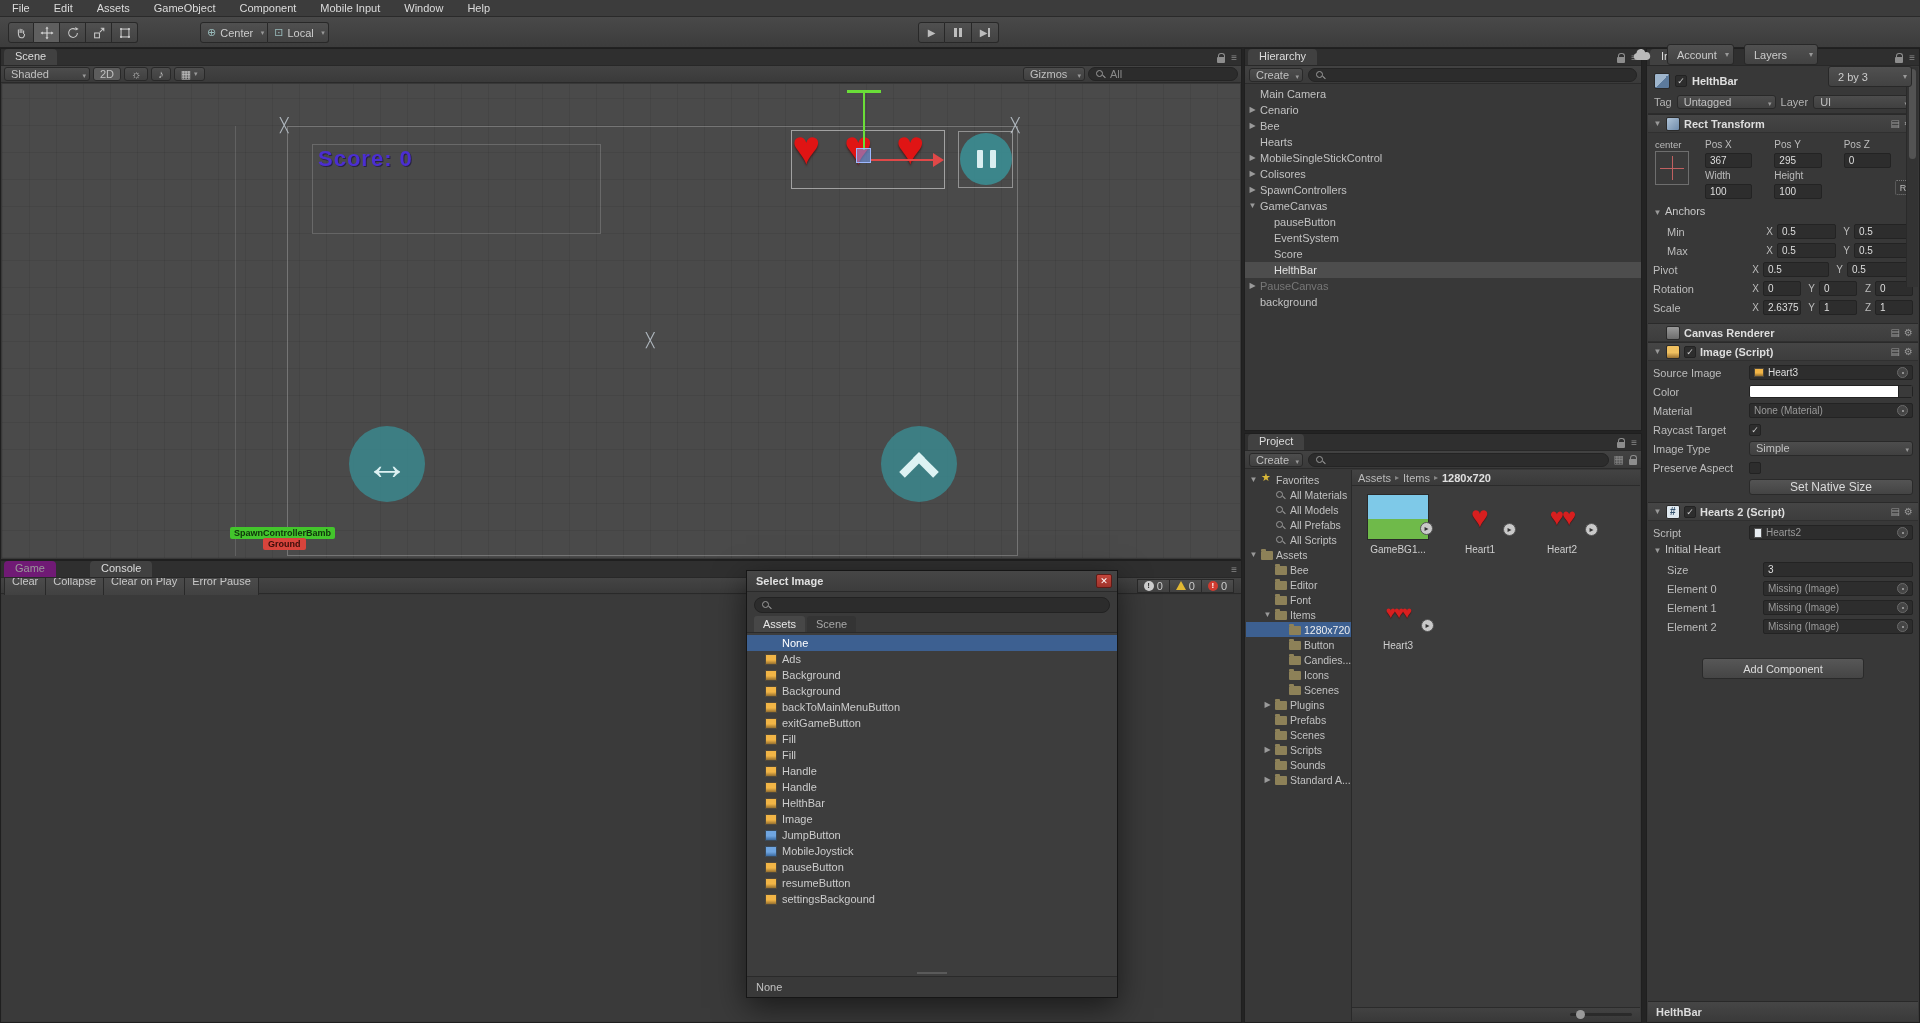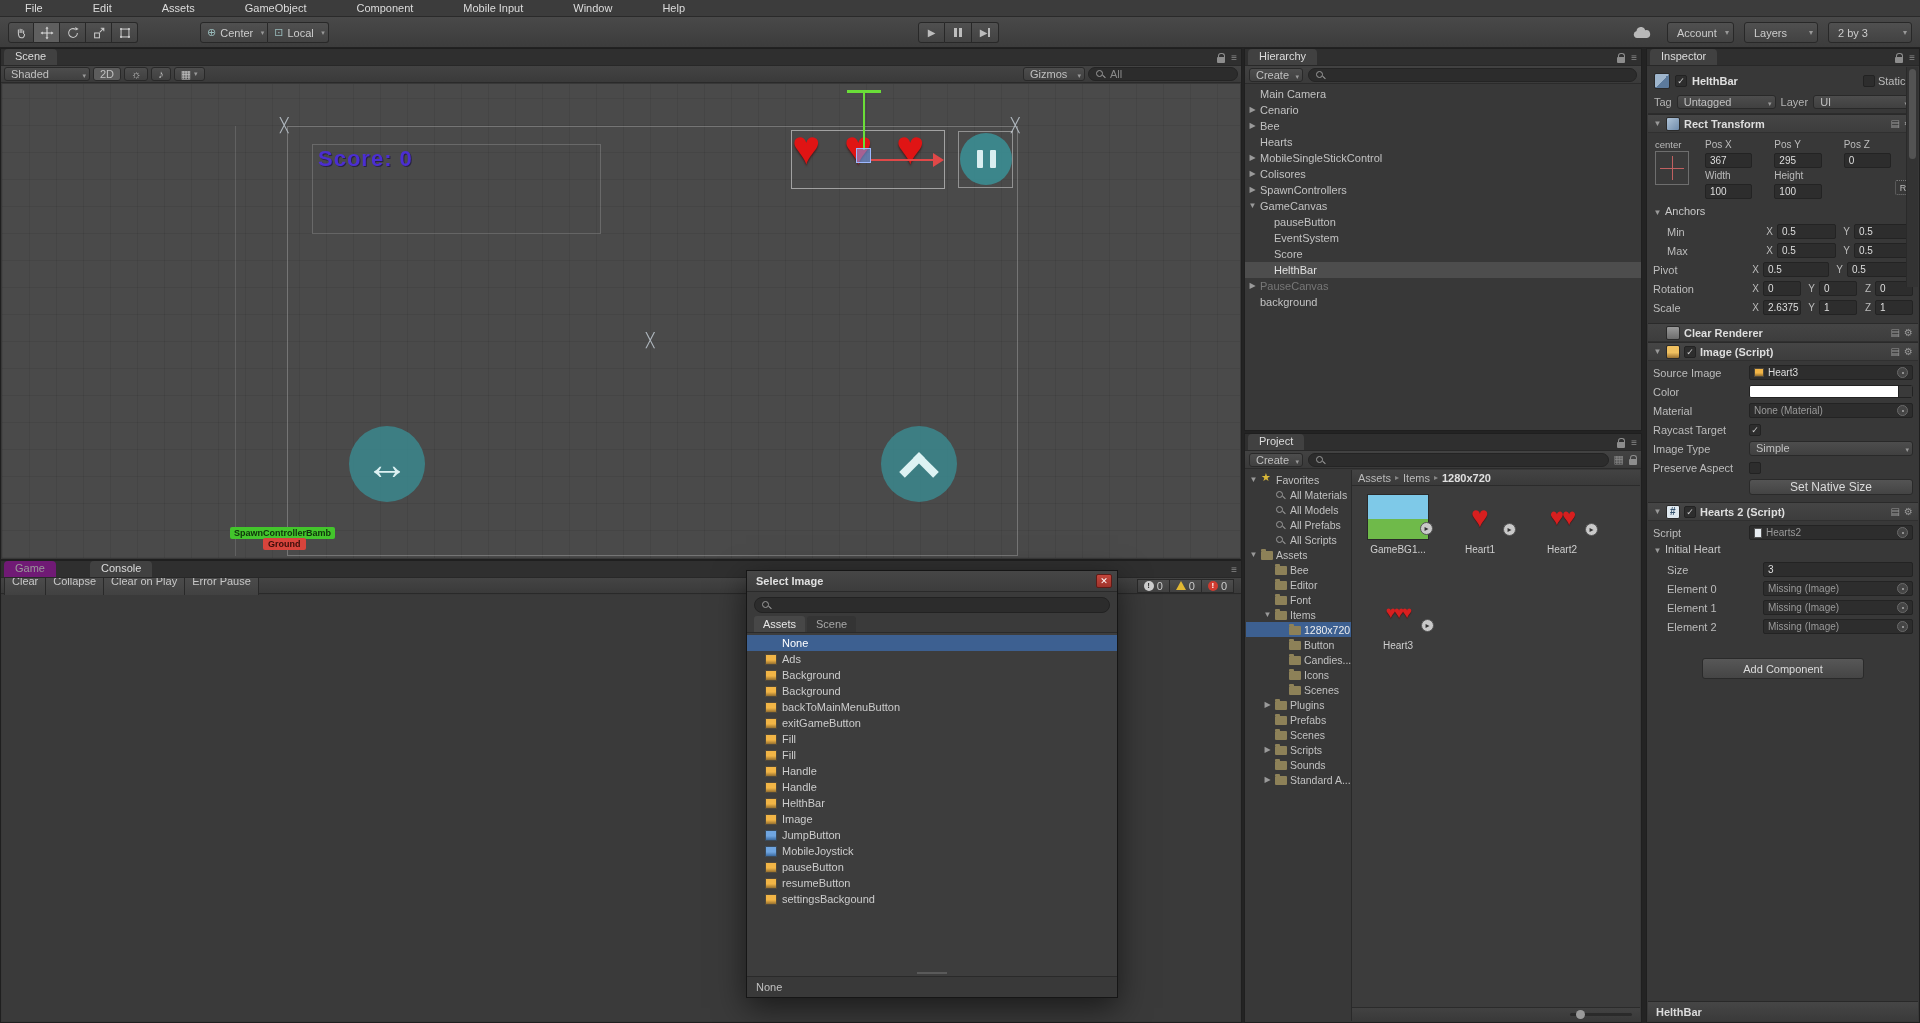--- a/index.html
+++ b/index.html
@@ -1,21 +1,21 @@
 <!DOCTYPE html>
 <html><head>
 <meta charset="utf-8">
 <style>
 *{margin:0;padding:0;box-sizing:border-box;}
 html,body{background:#1b1b1b;}
 #root{position:relative;width:1920px;height:1023px;background:#232323;font-family:"Liberation Sans","DejaVu Sans",sans-serif;font-size:11px;color:#b4b4b4;overflow:hidden;user-select:none;}
 
 
 .menubar{position:absolute;left:0;top:0;width:100%;height:17px;background:#3c3c3c;border-bottom:1px solid #2a2a2a;display:flex;align-items:center;z-index:5;}
-.menu-item{padding:0 25px;line-height:16px;color:#dcdcdc;}
+.menu-item{padding:0 12px;line-height:16px;color:#dcdcdc;}
 
 
 .toolbar{position:absolute;left:0;top:17px;width:100%;height:31px;background:linear-gradient(#494949,#3c3c3c);border-bottom:1px solid #222;z-index:5;}
 .tg{position:absolute;top:5px;display:flex;align-items:center;}
 .toolbtn{width:26px;height:21px;background:linear-gradient(#505050,#424242);border:1px solid #282828;border-left:none;display:flex;align-items:center;justify-content:center;}
 .toolbtn:first-child{border-left:1px solid #282828;border-radius:3px 0 0 3px;}
 .toolbtn:last-child{border-radius:0 3px 3px 0;}
 .toolbtn.active{background:#5f5f5f;}
 .pivbtn{height:21px;padding:0 14px 0 6px;background:linear-gradient(#505050,#424242);border:1px solid #282828;border-left:none;display:flex;align-items:center;gap:4px;color:#ccc;position:relative;}
 .pivbtn:first-child{border-left:1px solid #282828;border-radius:3px 0 0 3px;}
@@ -305,21 +305,21 @@
         <svg width="18" height="12" viewBox="0 0 18 12">
             <path d="M4 11 a3.5 3.5 0 0 1 -0.5 -6.9 A4.5 4.5 0 0 1 12.3 3.2 A3 3 0 0 1 14 11 Z" fill="#b9b9b9"></path>
           </svg>
       </div>
       <div class="dropbtn" style="width:67px;">
           <span>Account</span>
         </div>
       <div class="dropbtn" style="width:74px;">
           <span>Layers</span>
         </div>
-      <div class="dropbtn" style="width:84px;">
+      <div class="dropbtn" style="width:84px;margin-top:44px;">
           <span>2 by 3</span>
         </div>
     </div>
   </div>
 
   <div class="panel scene-panel">
     <div class="tabstrip">
       <div class="tab active">Scene</div>
       <div class="panel-icons">
         <span class="lock-icon"></span>
@@ -808,21 +808,21 @@
           <span class="axis">Y</span>
           <span class="ifield">1</span>
           <span class="axis">Z</span>
           <span class="ifield">1</span>
         </div>
       </div>
 
       <div class="comp-hdr">
         <span class="tw none"></span>
         <span class="comp-icon ci-cr"></span>
-        <span class="comp-title">Clear Renderer</span>
+        <span class="comp-title">Canvas Renderer</span>
         <span class="hdr-ic">▤</span>
         <span class="hdr-ic">⚙</span>
       </div>
 
       <div class="comp-hdr">
         <span class="tw expanded"></span>
         <span class="comp-icon ci-img"></span>
         <span class="chk on"></span>
         <span class="comp-title">Image (Script)</span>
         <span class="hdr-ic">▤</span>

